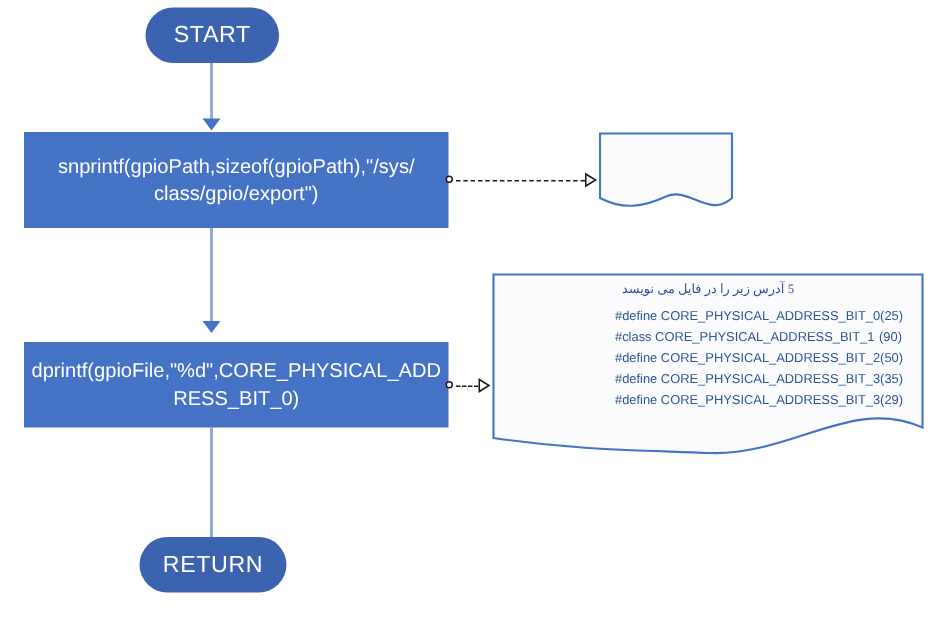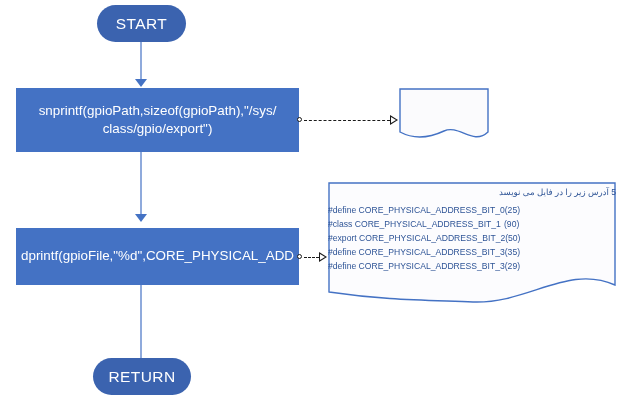--- a/index.html
+++ b/index.html
@@ -56,29 +56,30 @@
     color:#2E5496;
     font-size:8.2px;
     line-height:1.45;
     font-family:"DejaVu Sans","Liberation Sans",sans-serif;
   }
   #note-export .fa-text{
     position:absolute;left:4px;right:4px;top:6px;
   }
   #note-defines .fa-head{
     position:absolute;left:0;right:0;top:5px;
+    text-align:center;
     direction:rtl;
     color:#2E5496;
     font-size:8.6px;
-    font-family:Liberation Sans, sans-serif;
+    font-family:Liberation Serif, serif;
   }
   #note-defines .define-list{
     position:absolute;left:0;right:0;top:22px;
     display:flex;flex-direction:column;
-    align-items:flex-start;
+    align-items:flex-end;
   }
   #note-defines .define-row{
     display:flex;
     width:206px;
     color:#2E5496;
     font-size:8.6px;
     line-height:1.62;
     font-family:"Liberation Sans","DejaVu Sans",sans-serif;
     white-space:pre;
   }
@@ -155,20 +156,21 @@
   </div>
 
   <div class="conn">
     <div class="vline" style="left:140px;top:152px;height:62px;"></div>
     <div class="vhead" style="left:135px;top:214px;"></div>
   </div>
 
   <div class="process" id="proc-dprintf">
     <span>
       <span>dprintf(gpioFile,"%d",CORE_PHYSICAL_ADD</span><br>
+      <span>RESS_BIT_0)</span>
     </span>
   </div>
 
   <div class="conn">
     <div class="dashdot" style="left:297px;top:254px;"></div>
     <div class="dashline" style="left:304px;top:256.5px;width:15px;"></div>
     <div class="dashhead" style="left:319px;top:251.5px;">
       <div class="dashhead-inner" style="left:-7px;top:-3px;"></div>
     </div>
   </div>
@@ -181,21 +183,21 @@
     <div class="define-list">
       <div class="define-row">
         <span class="dtext">#define CORE_PHYSICAL_ADDRESS_BIT_0</span>
         <span class="dval">(25)</span>
       </div>
       <div class="define-row">
         <span class="dtext">#class CORE_PHYSICAL_ADDRESS_BIT_1</span>
         <span class="dval">(90)</span>
       </div>
       <div class="define-row">
-        <span class="dtext">#export CORE_PHYSICAL_ADDRESS_BIT_2</span>
+        <span class="dtext">#define CORE_PHYSICAL_ADDRESS_BIT_2</span>
         <span class="dval">(50)</span>
       </div>
       <div class="define-row">
         <span class="dtext">#define CORE_PHYSICAL_ADDRESS_BIT_3</span>
         <span class="dval">(35)</span>
       </div>
       <div class="define-row">
         <span class="dtext">#define CORE_PHYSICAL_ADDRESS_BIT_3</span>
         <span class="dval">(29)</span>
       </div>

